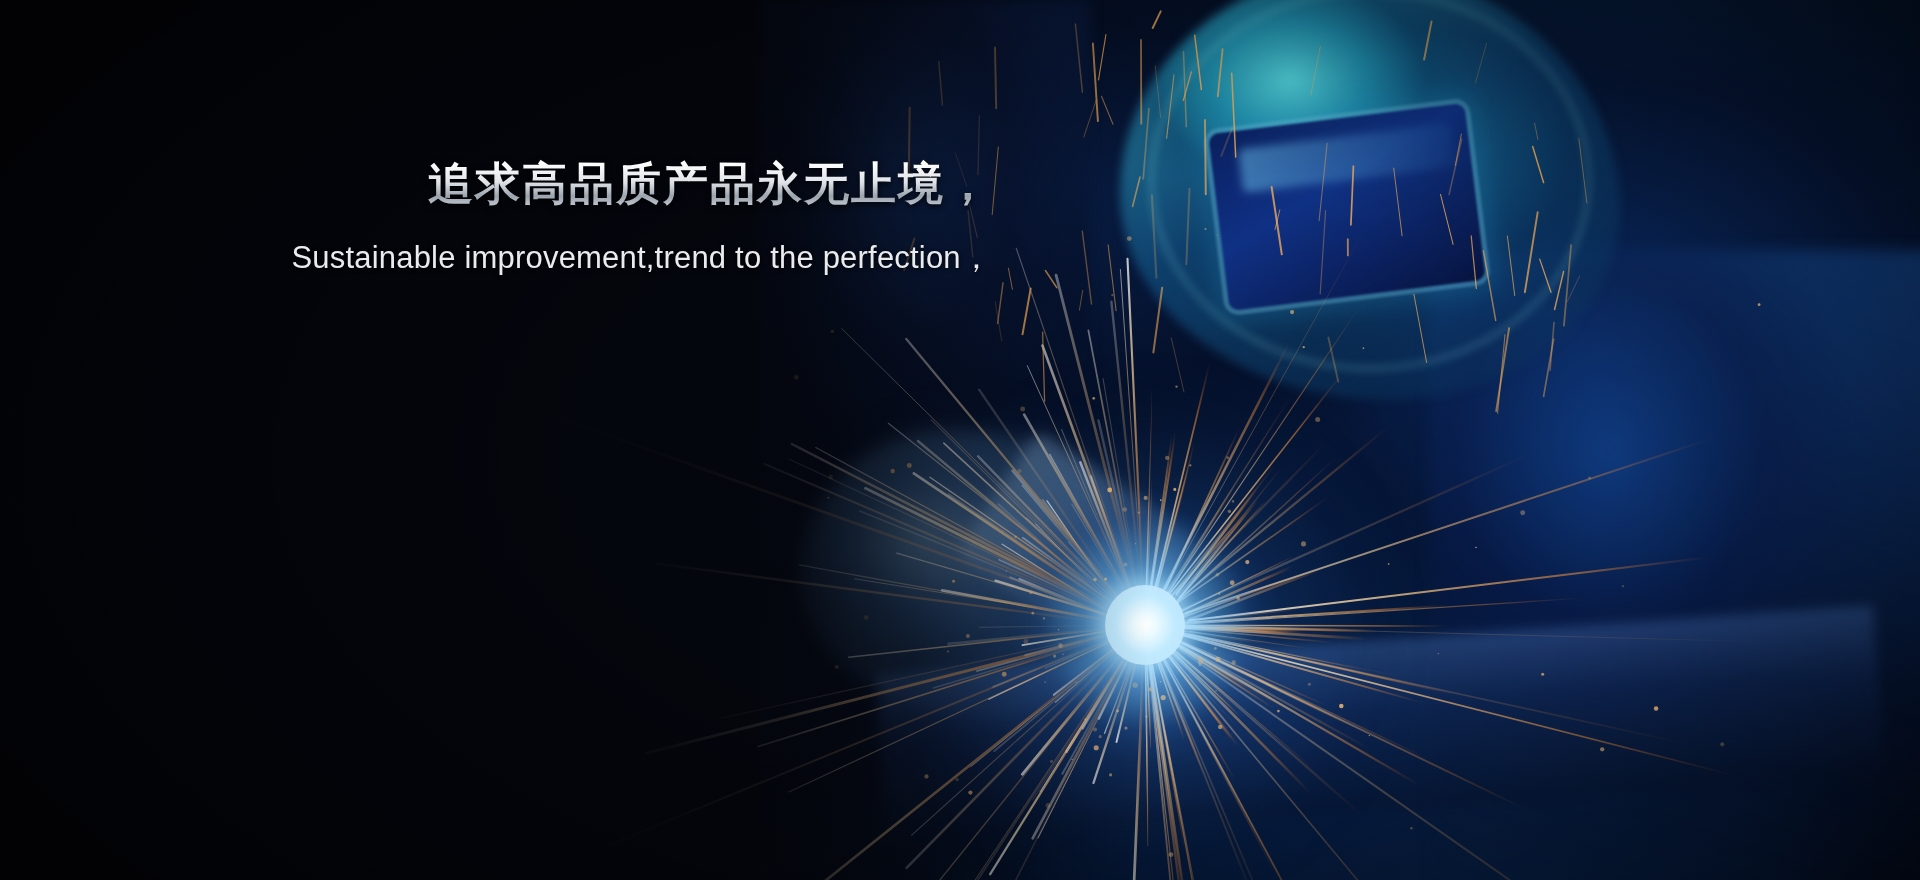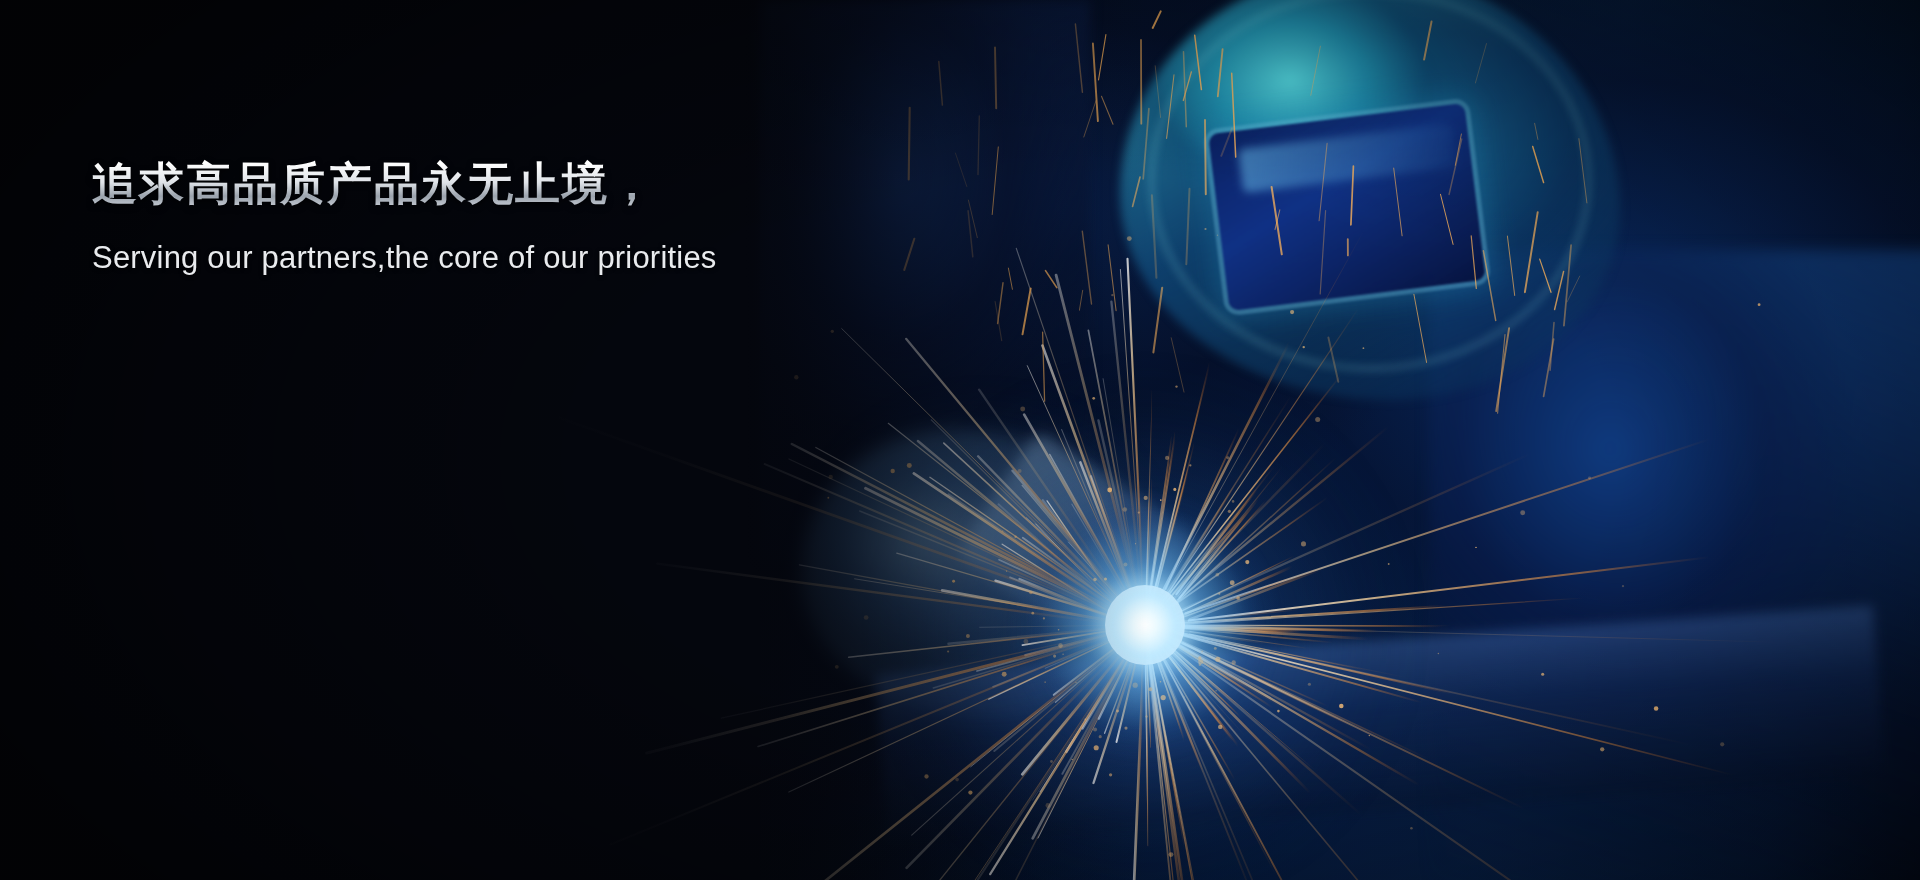--- a/index.html
+++ b/index.html
@@ -170,20 +170,21 @@
     background:
       radial-gradient(ellipse 1250px 700px at 58% 52%, rgba(0,0,0,0) 40%, rgba(0,0,0,.35) 78%, rgba(0,0,0,.62) 100%);
   }
 
   
   .copy{
     position:absolute;
     left:92px; top:146px;
     width:900px;
     z-index:40;
+    text-align:right;
   }
   .cn-line{
     font-size:45px;
     font-weight:700;
     letter-spacing:2px;
     line-height:76px;
     white-space:nowrap;
     background:linear-gradient(180deg,#f4f6f8 0%, #ffffff 22%, #dfe3e8 48%, #9ba3ad 66%, #c9ced6 82%, #8d949e 100%);
     -webkit-background-clip:text;
     background-clip:text;
@@ -611,17 +612,17 @@
 
     <div class="burst-core"></div>
   </div>
 
   <div class="left-fade"></div>
   <div class="vignette"></div>
 
   <div class="copy">
     <div class="cn-line">追求高品质产品永无止境，</div>
     <div class="en-block">
-      <div class="en-line">Serving our partners,the core of our priorities</div>
+      <div class="en-line">Sustainable improvement,trend to the perfection，</div>
     </div>
   </div>
 
 </div>
 
 </body></html>

